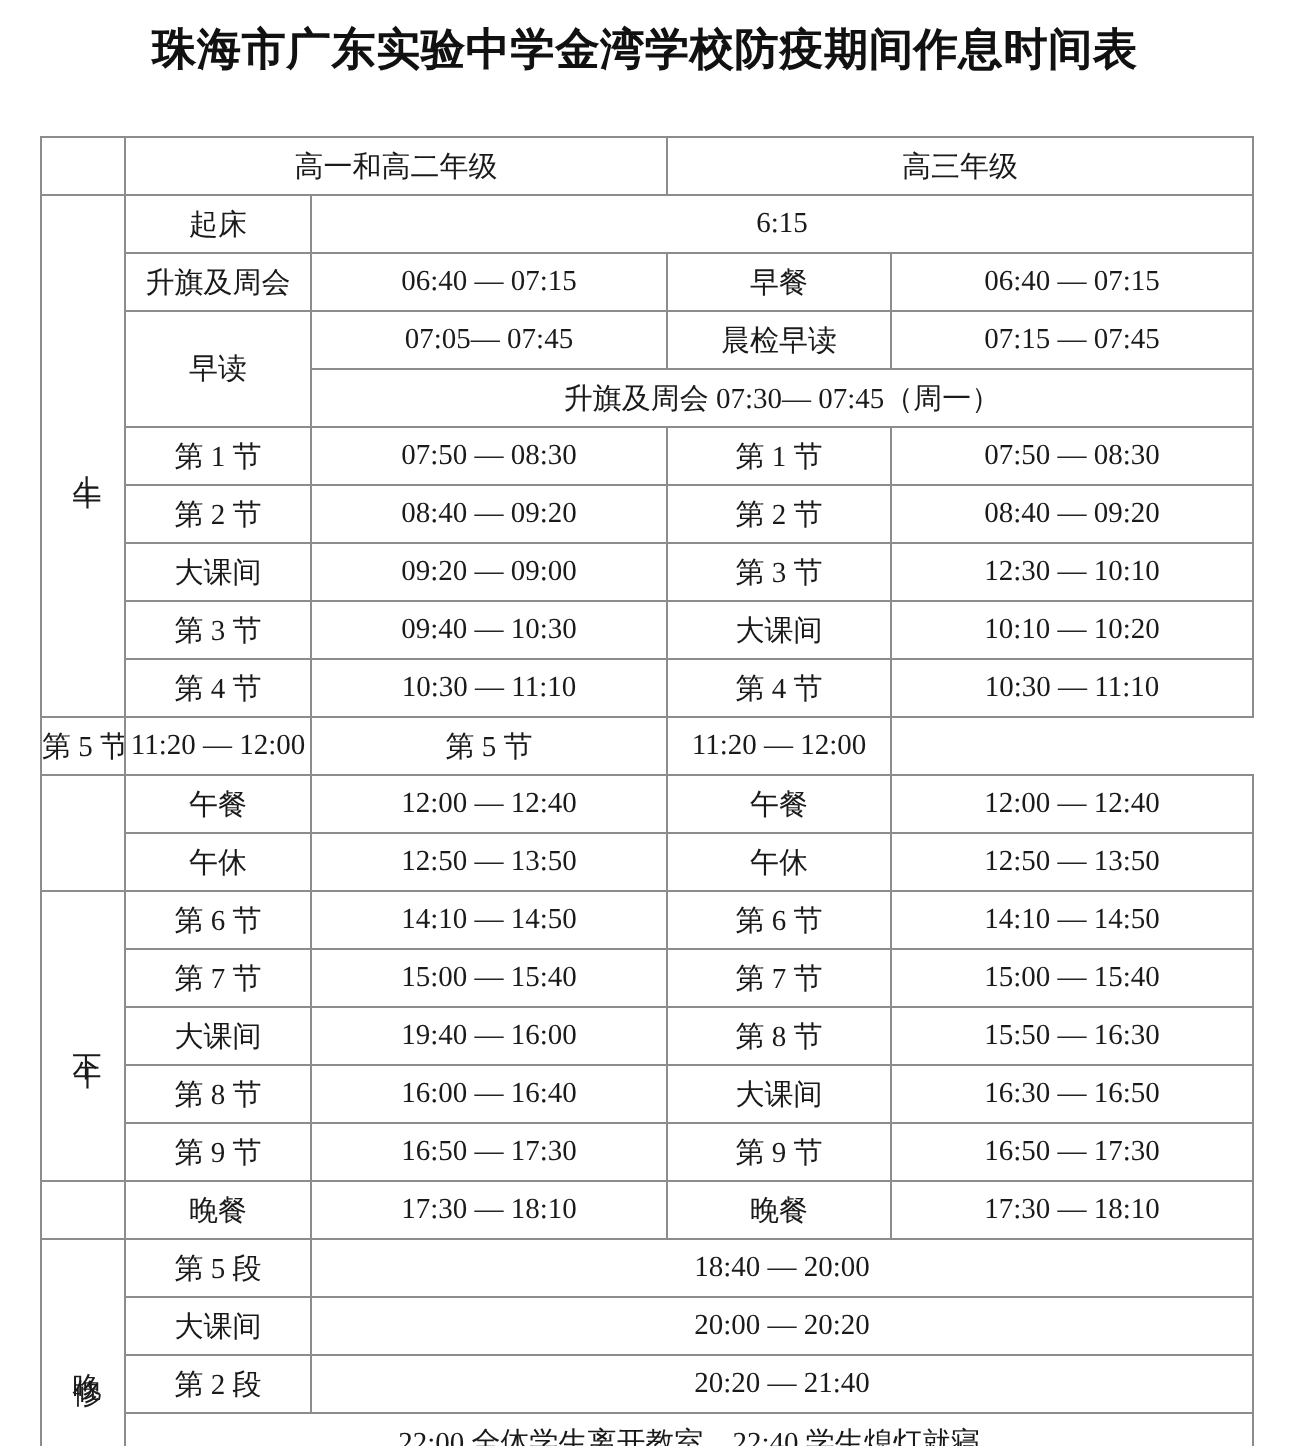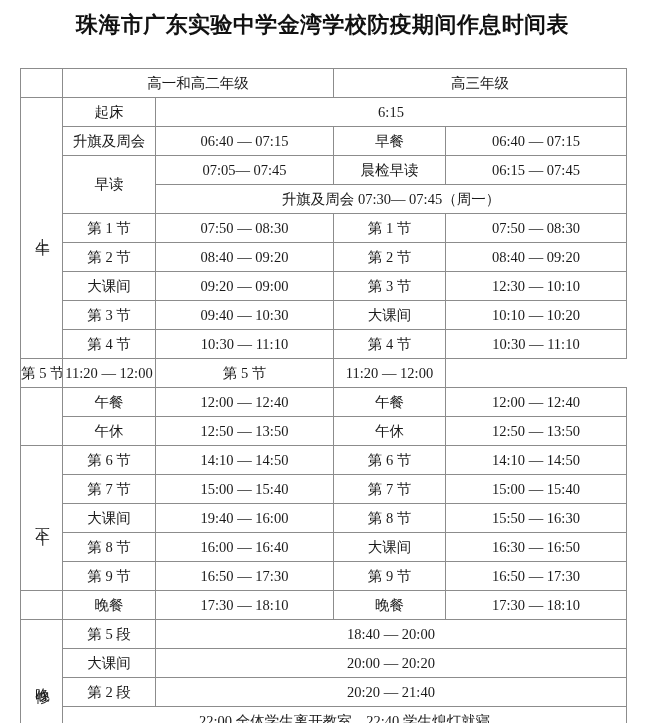--- a/index.html
+++ b/index.html
@@ -127,21 +127,21 @@
           <td>升旗及周会</td>
           <td>06:40 — 07:15</td>
           <td>早餐</td>
           <td>06:40 — 07:15</td>
         </tr>
 
         <tr>
           <td rowspan="2">早读</td>
           <td>07:05— 07:45</td>
           <td>晨检早读</td>
-          <td>06:15 — 07:45</td>
+          <td>07:15 — 07:45</td>
         </tr>
 
         <tr>
           <td class="wide-note" colspan="3">升旗及周会 07:30— 07:45（周一）</td>
         </tr>
 
         <tr>
           <td class="thick-top">第 1 节</td>
           <td class="thick-top">07:50 — 08:30</td>
           <td class="thick-top">第 1 节</td>

